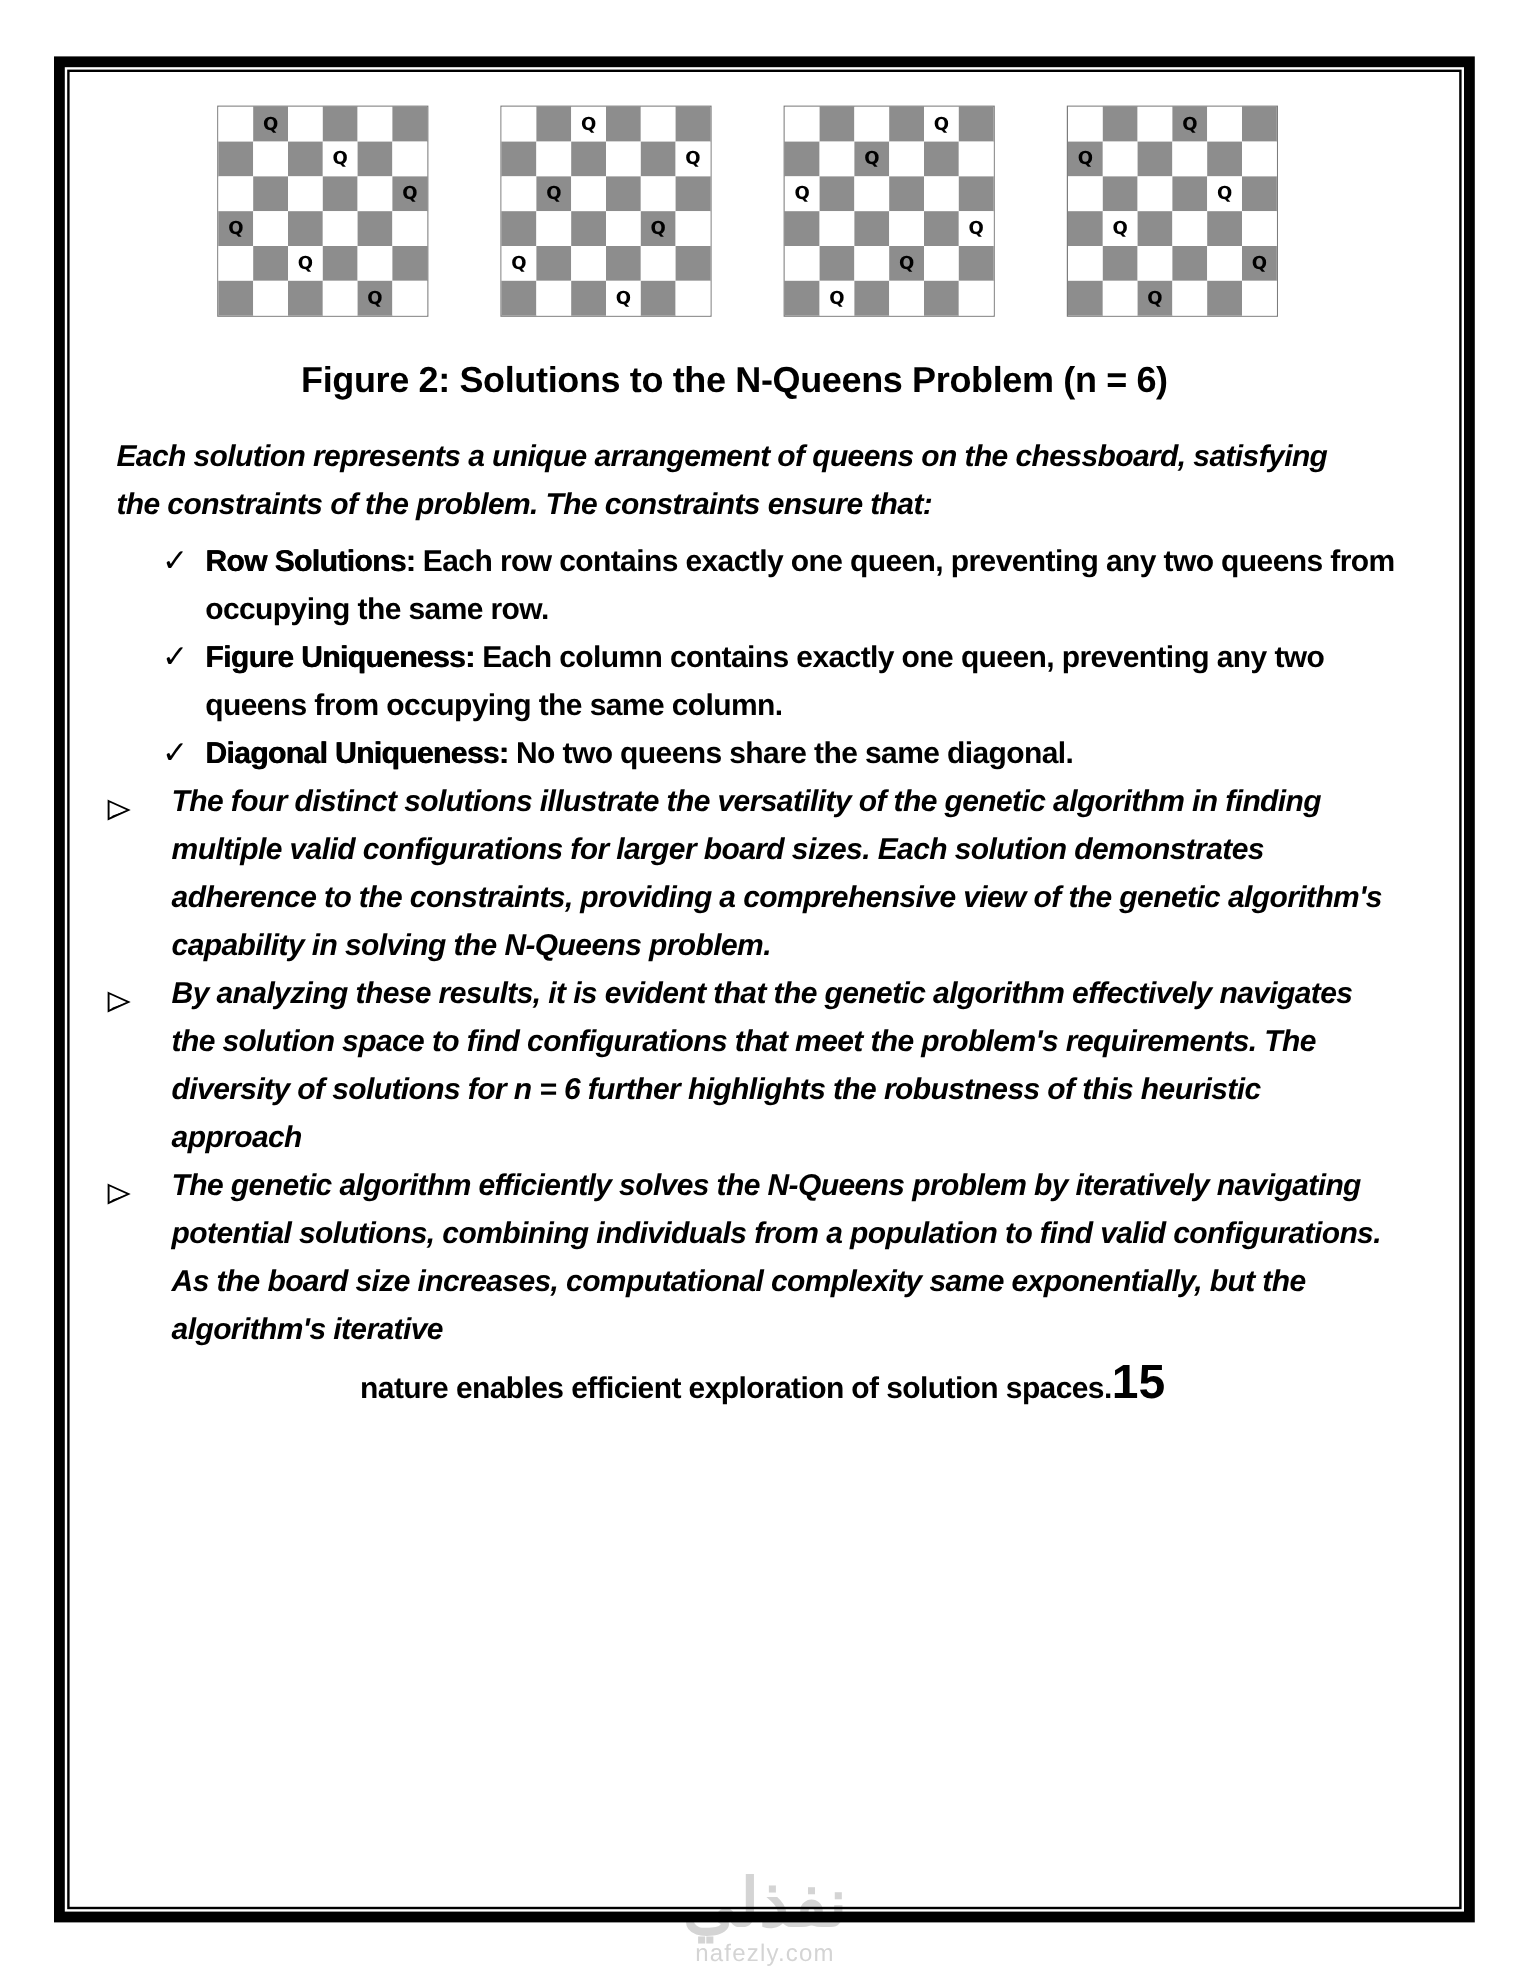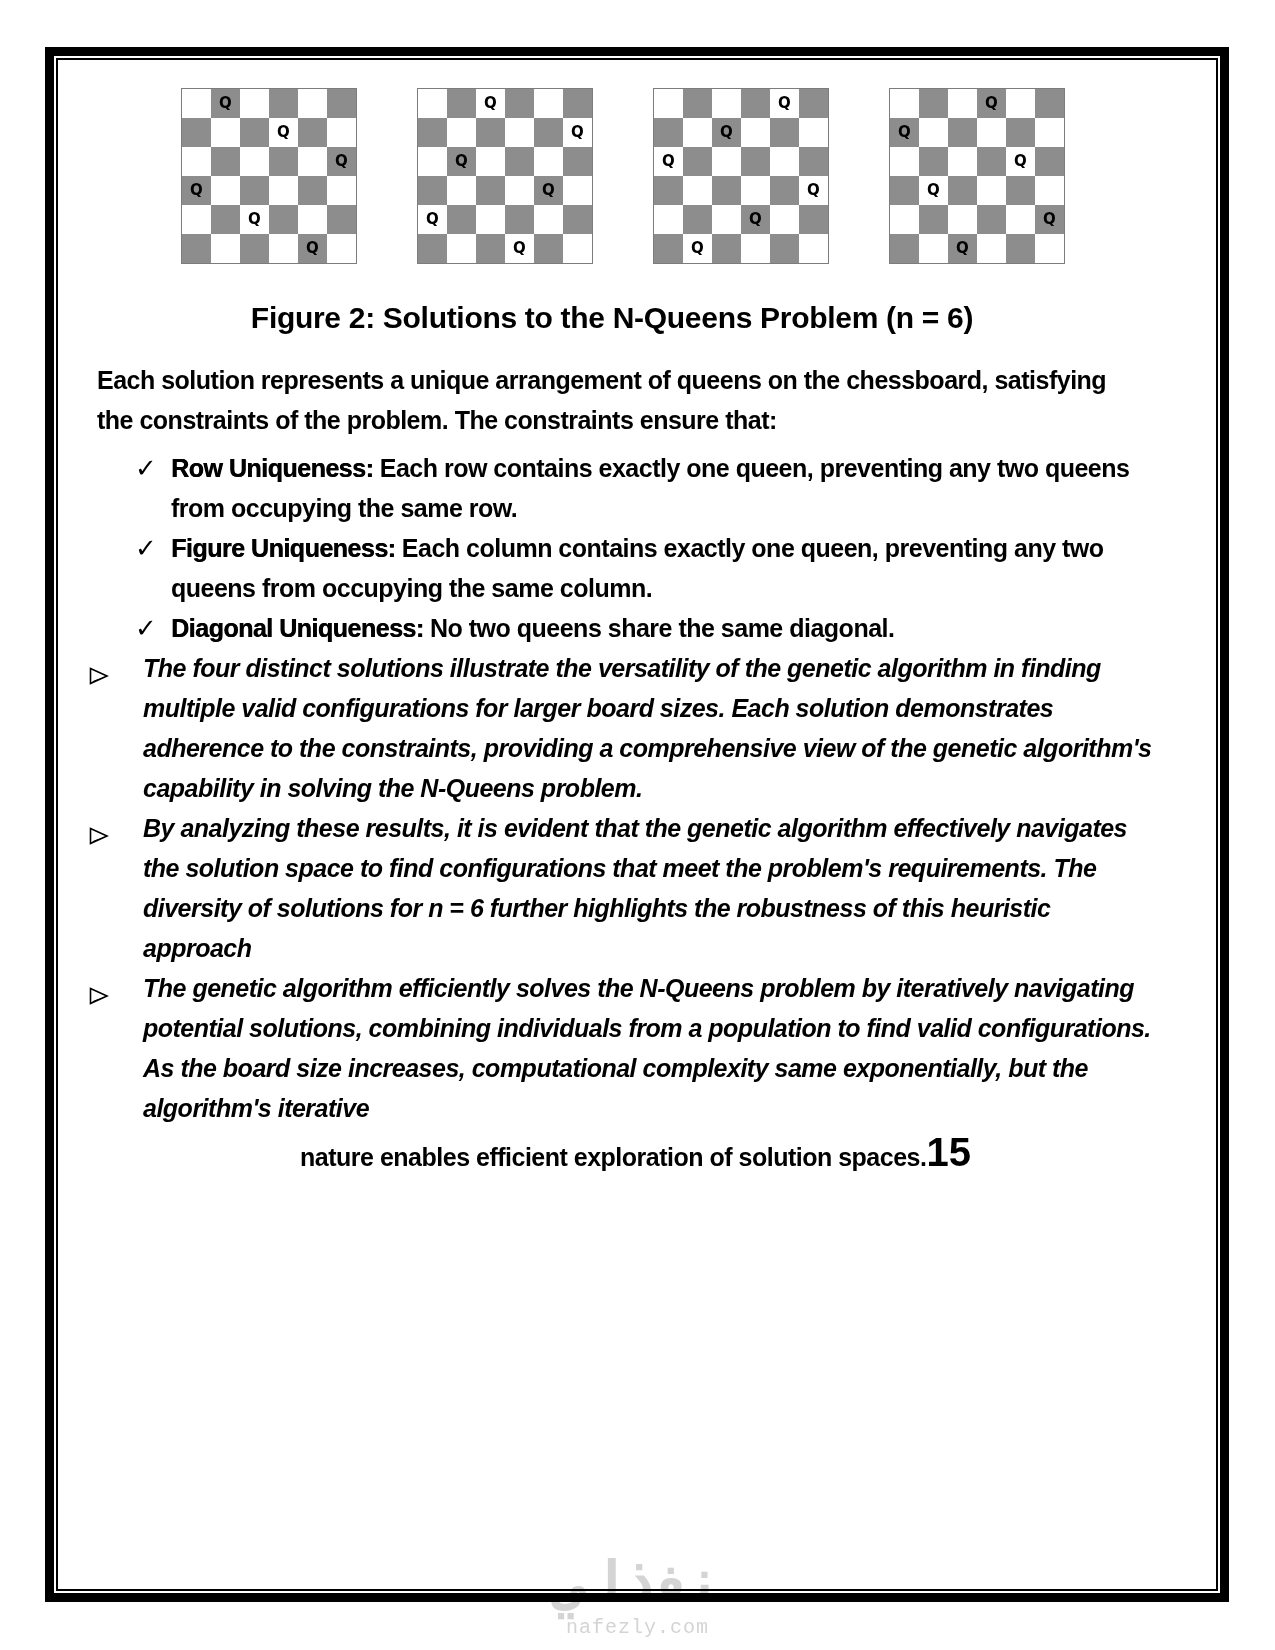--- a/index.html
+++ b/index.html
@@ -33,21 +33,21 @@
   .queen{
     font-family:"DejaVu Sans",sans-serif;font-size:15px;font-weight:600;
     letter-spacing:0;line-height:1;color:#000;
   }
   
   .figure-caption{
     margin-top:36px;padding-right:51px;text-align:center;
     font-size:30px;line-height:36px;letter-spacing:-0.3px;
   }
   .intro{margin:26px 0 0 40px;white-space:nowrap;}
-  .description{margin:24px 0 0 40px;width:1010px;}
+  .description{margin:24px 0 0 40px;width:1010px;font-style:italic;}
   
   .check-list{margin:8px 0 0 78px;}
   .check-item{display:flex;align-items:flex-start;}
   .check-bullet{
     width:36px;flex:0 0 36px;font-weight:400;font-size:26px;
     font-family:"DejaVu Sans",sans-serif;letter-spacing:0;
   }
   .check-text{width:1000px;}
   .item-label{text-shadow:0.5px 0 0 #000;}
   
@@ -58,21 +58,21 @@
   
   .closing-row{
     margin:4px 0 0 86px;width:985px;display:flex;
     justify-content:center;align-items:baseline;
   }
   .closing-text{letter-spacing:-0.5px;}
   .page-number{font-size:40px;letter-spacing:0;}
   
   .watermark{
     position:absolute;left:0;width:1275px;top:1560px;text-align:center;z-index:1;
-    font-family:Liberation Mono, monospace;color:var(--watermark,#d4d4d4);
+    font-family:Liberation Sans, sans-serif;color:var(--watermark,#d4d4d4);
   }
   .watermark-logo{font-size:56px;font-weight:700;line-height:52px;display:block;}
   .watermark-site{font-size:20px;font-weight:400;line-height:32px;letter-spacing:1px;display:block;}
 </style>
 </head>
 <body style="--dark-square: #8d8d8d; --light-square: #ffffff; --watermark: #d4d4d4;">
 
 <div class="content">
 
   <div class="boards-row">
@@ -279,21 +279,21 @@
     </div>
 
   <div class="figure-caption">Figure 2: Solutions to the N-Queens Problem (n = 6)</div>
 
 
   <div class="description">Each solution represents a unique arrangement of queens on the chessboard, satisfying the constraints of the problem. The constraints ensure that:</div>
 
   <div class="check-list">
   <div class="check-item">
     <span class="check-bullet">✓</span>
-    <div class="check-text"><span class="item-label">Row Uniqueness:</span> <span class="item-body"> Each row contains exactly one queen, preventing any two queens from occupying the same row.</span></div>
+    <div class="check-text"><span class="item-label">Row Solutions:</span> <span class="item-body"> Each row contains exactly one queen, preventing any two queens from occupying the same row.</span></div>
   </div>
 
   <div class="check-item">
     <span class="check-bullet">✓</span>
     <div class="check-text"><span class="item-label">Figure Uniqueness:</span> <span class="item-body"> Each column contains exactly one queen, preventing any two queens from occupying the same column.</span></div>
   </div>
 
   <div class="check-item">
     <span class="check-bullet">✓</span>
     <div class="check-text"><span class="item-label">Diagonal Uniqueness:</span> <span class="item-body"> No two queens share the same diagonal.</span></div>

